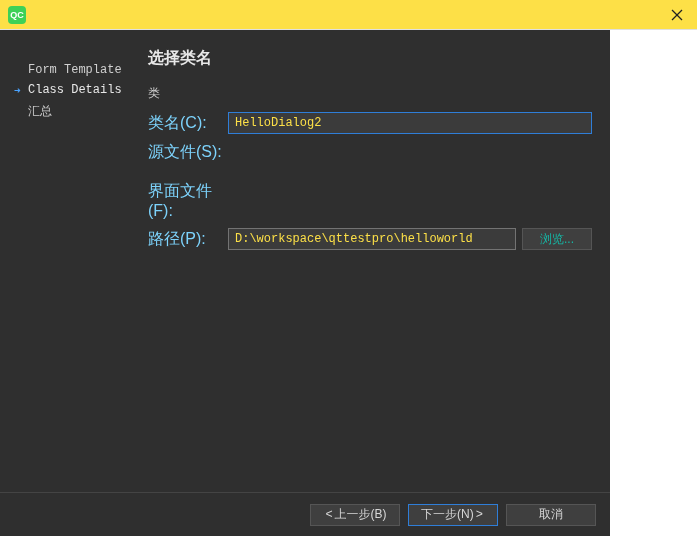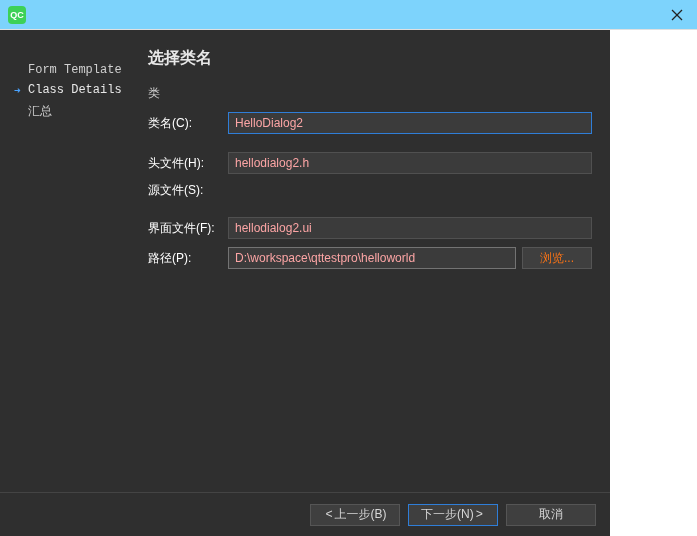--- a/index.html
+++ b/index.html
@@ -6,21 +6,21 @@
 body {
   width: 697px;
   height: 536px;
   font-family: "SimSun", "Microsoft YaHei", sans-serif;
   font-size: 12px;
   background: #fff;
   overflow: hidden;
 }
 .titlebar {
   height: 30px;
-  background: #7dd3fc;
+  background: #fde047;
   border-bottom: 1px solid #e0e0e0;
   display: flex;
   align-items: center;
   padding: 0 8px;
   position: relative;
 }
 .titlebar-icon {
   width: 18px;
   height: 18px;
   background: #3dd157;
@@ -99,51 +99,51 @@
   margin-bottom: 10px;
 }
 .form-row {
   display: flex;
   align-items: center;
   margin-bottom: 8px;
 }
 .form-row.gap-top { margin-top: 18px; }
 .field-label {
   width: 80px;
-  color: #ffffff;
-  font-size: 12px;
+  color: #7dd3fc;
+  font-size: 16px;
 }
 .field-input {
   flex: 1;
   height: 22px;
   background: #3b3b3b;
   border: 1px solid #505050;
-  color: #fca5a5;
-  font-family: Liberation Sans, sans-serif;
+  color: #fde047;
+  font-family: Liberation Mono, monospace;
   font-size: 12px;
   padding: 2px 6px;
   outline: none;
 }
 .field-input.focused {
   border: 1px solid #2f7ed8;
 }
 .field-input[readonly] {
   background: #3b3b3b;
   border: 1px solid #737373;
 }
 .browse-btn-wrap {
   width: 70px;
   margin-left: 6px;
 }
 .browse-btn {
   width: 100%;
   height: 22px;
   background: #3f3f3f;
   border: 1px solid #555;
-  color: #f97316;
+  color: #14b8a6;
   font-size: 12px;
   cursor: pointer;
   font-family: inherit;
 }
 .button-bar {
   height: 44px;
   border-top: 1px solid #444;
   display: flex;
   justify-content: flex-end;
   align-items: center;
@@ -200,32 +200,27 @@
 
     <div class="main-pane">
       <div class="main-heading">选择类名</div>
       <div class="section-label">类</div>
 
       <div class="form-row">
         <div class="field-label">类名(C):</div>
         <input class="field-input focused" value="HelloDialog2" style="">
       </div>
 
-      <div class="form-row gap-top">
-        <div class="field-label">头文件(H):</div>
-        <input class="field-input" value="hellodialog2.h" style="">
-      </div>
 
       <div class="form-row">
         <div class="field-label">源文件(S):</div>
       </div>
 
       <div class="form-row gap-top">
         <div class="field-label">界面文件(F):</div>
-        <input class="field-input" value="hellodialog2.ui" style="">
       </div>
 
       <div class="form-row">
         <div class="field-label">路径(P):</div>
         <input class="field-input" readonly="" value="D:\workspace\qttestpro\helloworld" style="">
         <div class="browse-btn-wrap">
           <button class="browse-btn">浏览...</button>
         </div>
       </div>
     </div>

